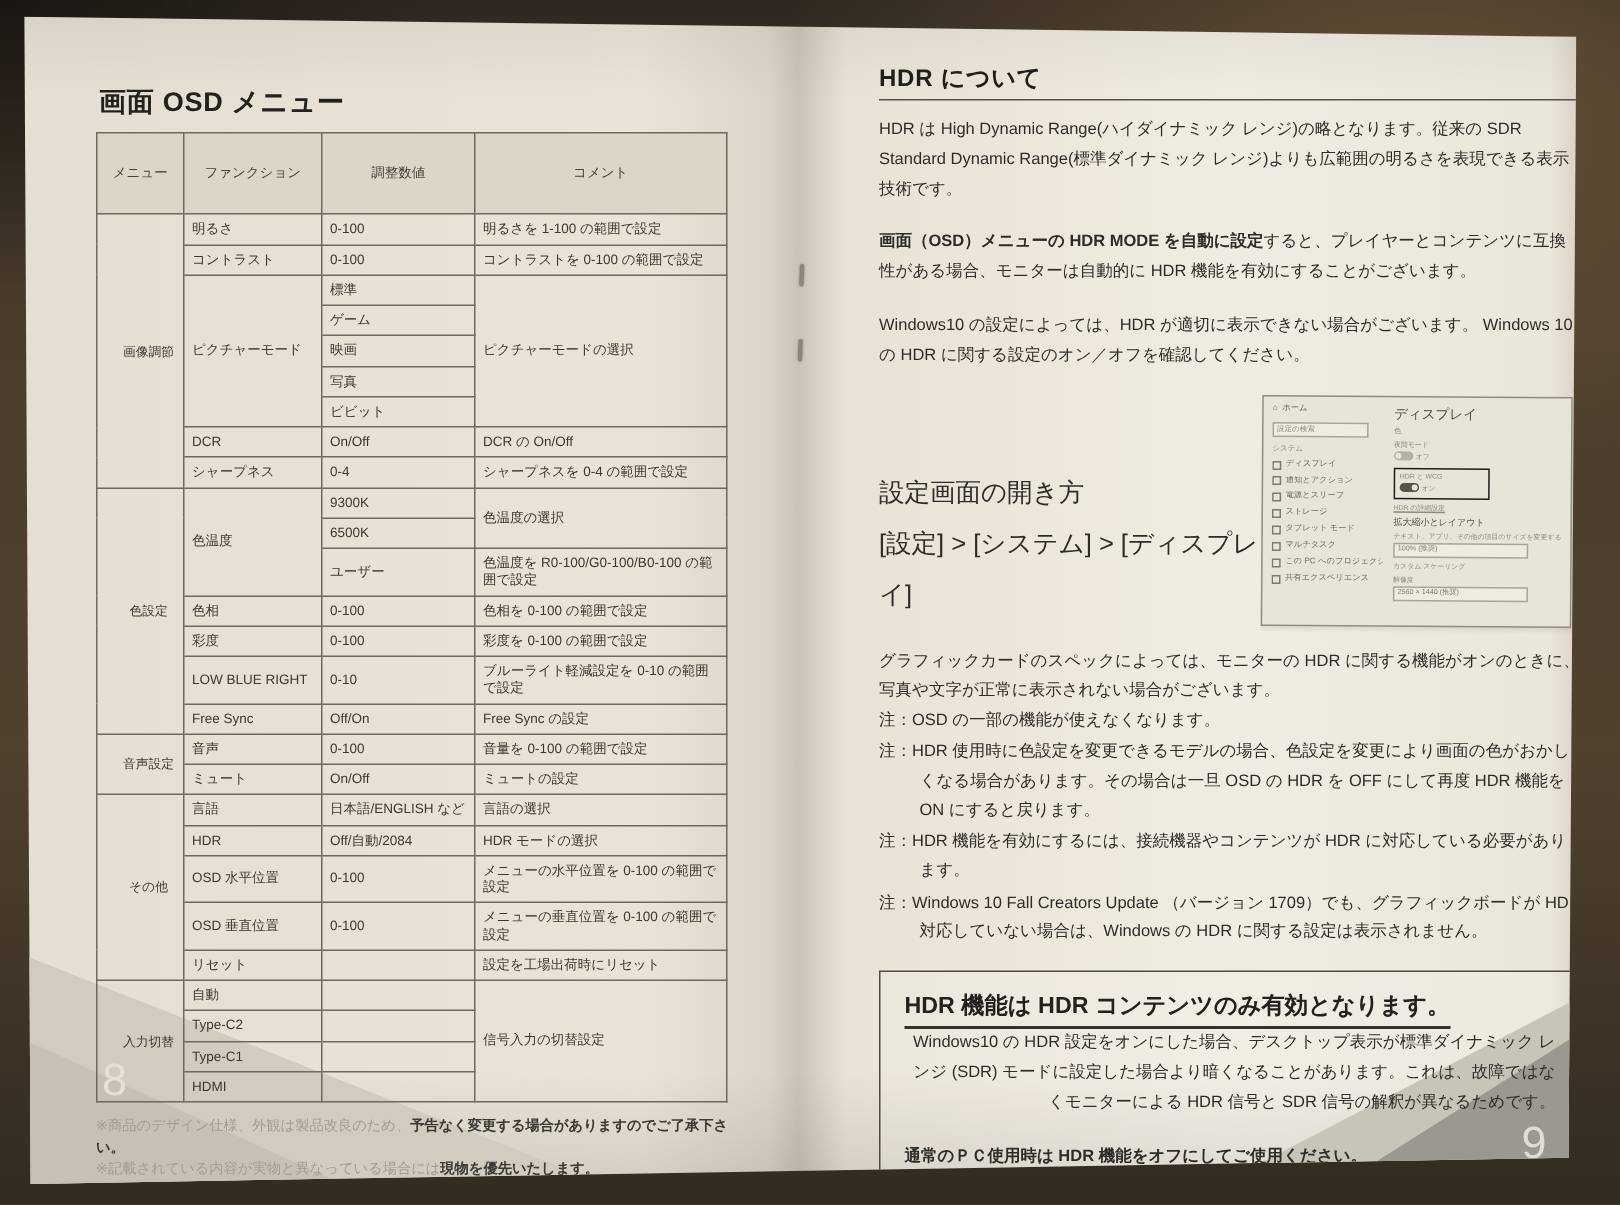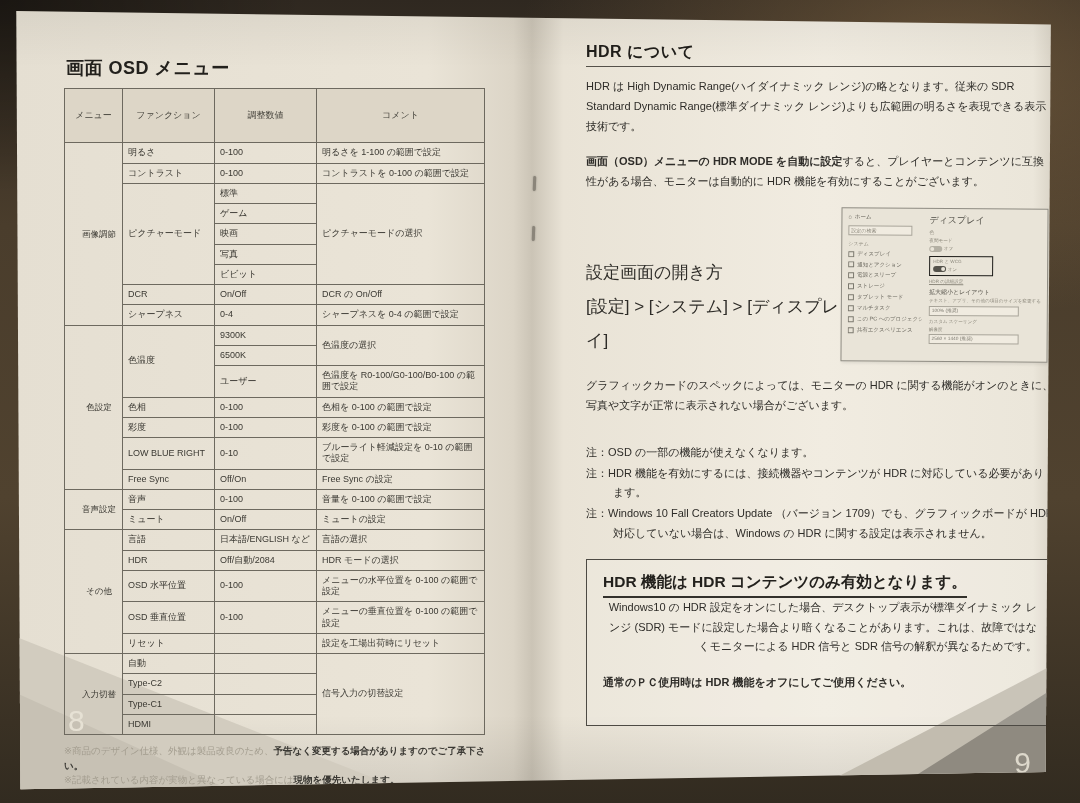--- a/index.html
+++ b/index.html
@@ -253,20 +253,21 @@
         <div><span class="faded">※商品のデザイン仕様、外観は製品改良のため、</span><span class="dark">予告なく変更する場合がありますのでご了承下さい。</span></div>
         <div><span class="faded">※記載されている内容が実物と異なっている場合には</span><span class="dark">現物を優先いたします。</span></div>
       </div>
   </div>
 
   <div class="right-content rp">
     <h2 class="rp-title">HDR について</h2>
     <hr class="rp-rule">
     <p>HDR は High Dynamic Range(ハイダイナミック レンジ)の略となります。従来の SDR Standard Dynamic Range(標準ダイナミック レンジ)よりも広範囲の明るさを表現できる表示技術です。</p>
     <p><span class="b">画面（OSD）メニューの HDR MODE を自動に設定</span><span>すると、プレイヤーとコンテンツに互換性がある場合、モニターは自動的に HDR 機能を有効にすることがございます。</span></p>
+    <p>Windows10 の設定によっては、HDR が適切に表示できない場合がございます。 Windows 10 の HDR に関する設定のオン／オフを確認してください。</p>
 
     <div class="howto-row">
       <div class="howto">
         <div>設定画面の開き方</div>
         <div>[設定]  &gt; [システム]  &gt; [ディスプレイ]</div>
       </div>
 
       <div class="thumb">
         <div class="t-side">
           <div class="t-home">
@@ -323,24 +324,25 @@
           <div class="t-h">拡大縮小とレイアウト</div>
           <div class="t-small">テキスト、アプリ、その他の項目のサイズを変更する</div>
           <div class="t-drop">100% (推奨)</div>
           <div class="t-small">カスタム スケーリング</div>
           <div class="t-small" style="margin-top:2px;">解像度</div>
           <div class="t-drop">2560 × 1440 (推奨)</div>
         </div>
       </div>
     </div>
 
-    <p style="margin-bottom:27px;">グラフィックカードのスペックによっては、モニターの HDR に関する機能がオンのときに、写真や文字が正常に表示されない場合がございます。</p>
+    <p style="margin-bottom:0;">グラフィックカードのスペックによっては、モニターの HDR に関する機能がオンのときに、写真や文字が正常に表示されない場合がございます。</p>
 
     <div>
         <div class="note">注：OSD の一部の機能が使えなくなります。</div>
+        <div class="note">注：HDR 使用時に色設定を変更できるモデルの場合、色設定を変更により画面の色がおかしくなる場合があります。その場合は一旦 OSD の HDR を OFF にして再度 HDR 機能を ON にすると戻ります。</div>
         <div class="note">注：HDR 機能を有効にするには、接続機器やコンテンツが HDR に対応している必要があります。</div>
         <div class="note">注：Windows 10 Fall Creators Update （バージョン 1709）でも、グラフィックボードが HDR 対応していない場合は、Windows の HDR に関する設定は表示されません。</div>
       </div>
 
     <div class="hdr-box">
       <h3 class="hdr-box-heading">HDR 機能は HDR コンテンツのみ有効となります。</h3>
       <p class="hdr-box-body">Windows10 の HDR 設定をオンにした場合、デスクトップ表示が標準ダイナミック レンジ (SDR) モードに設定した場合より暗くなることがあります。これは、故障ではなくモニターによる HDR 信号と SDR 信号の解釈が異なるためです。</p>
       <p class="hdr-box-warning">通常のＰＣ使用時は HDR 機能をオフにしてご使用ください。</p>
     </div>
   </div>

